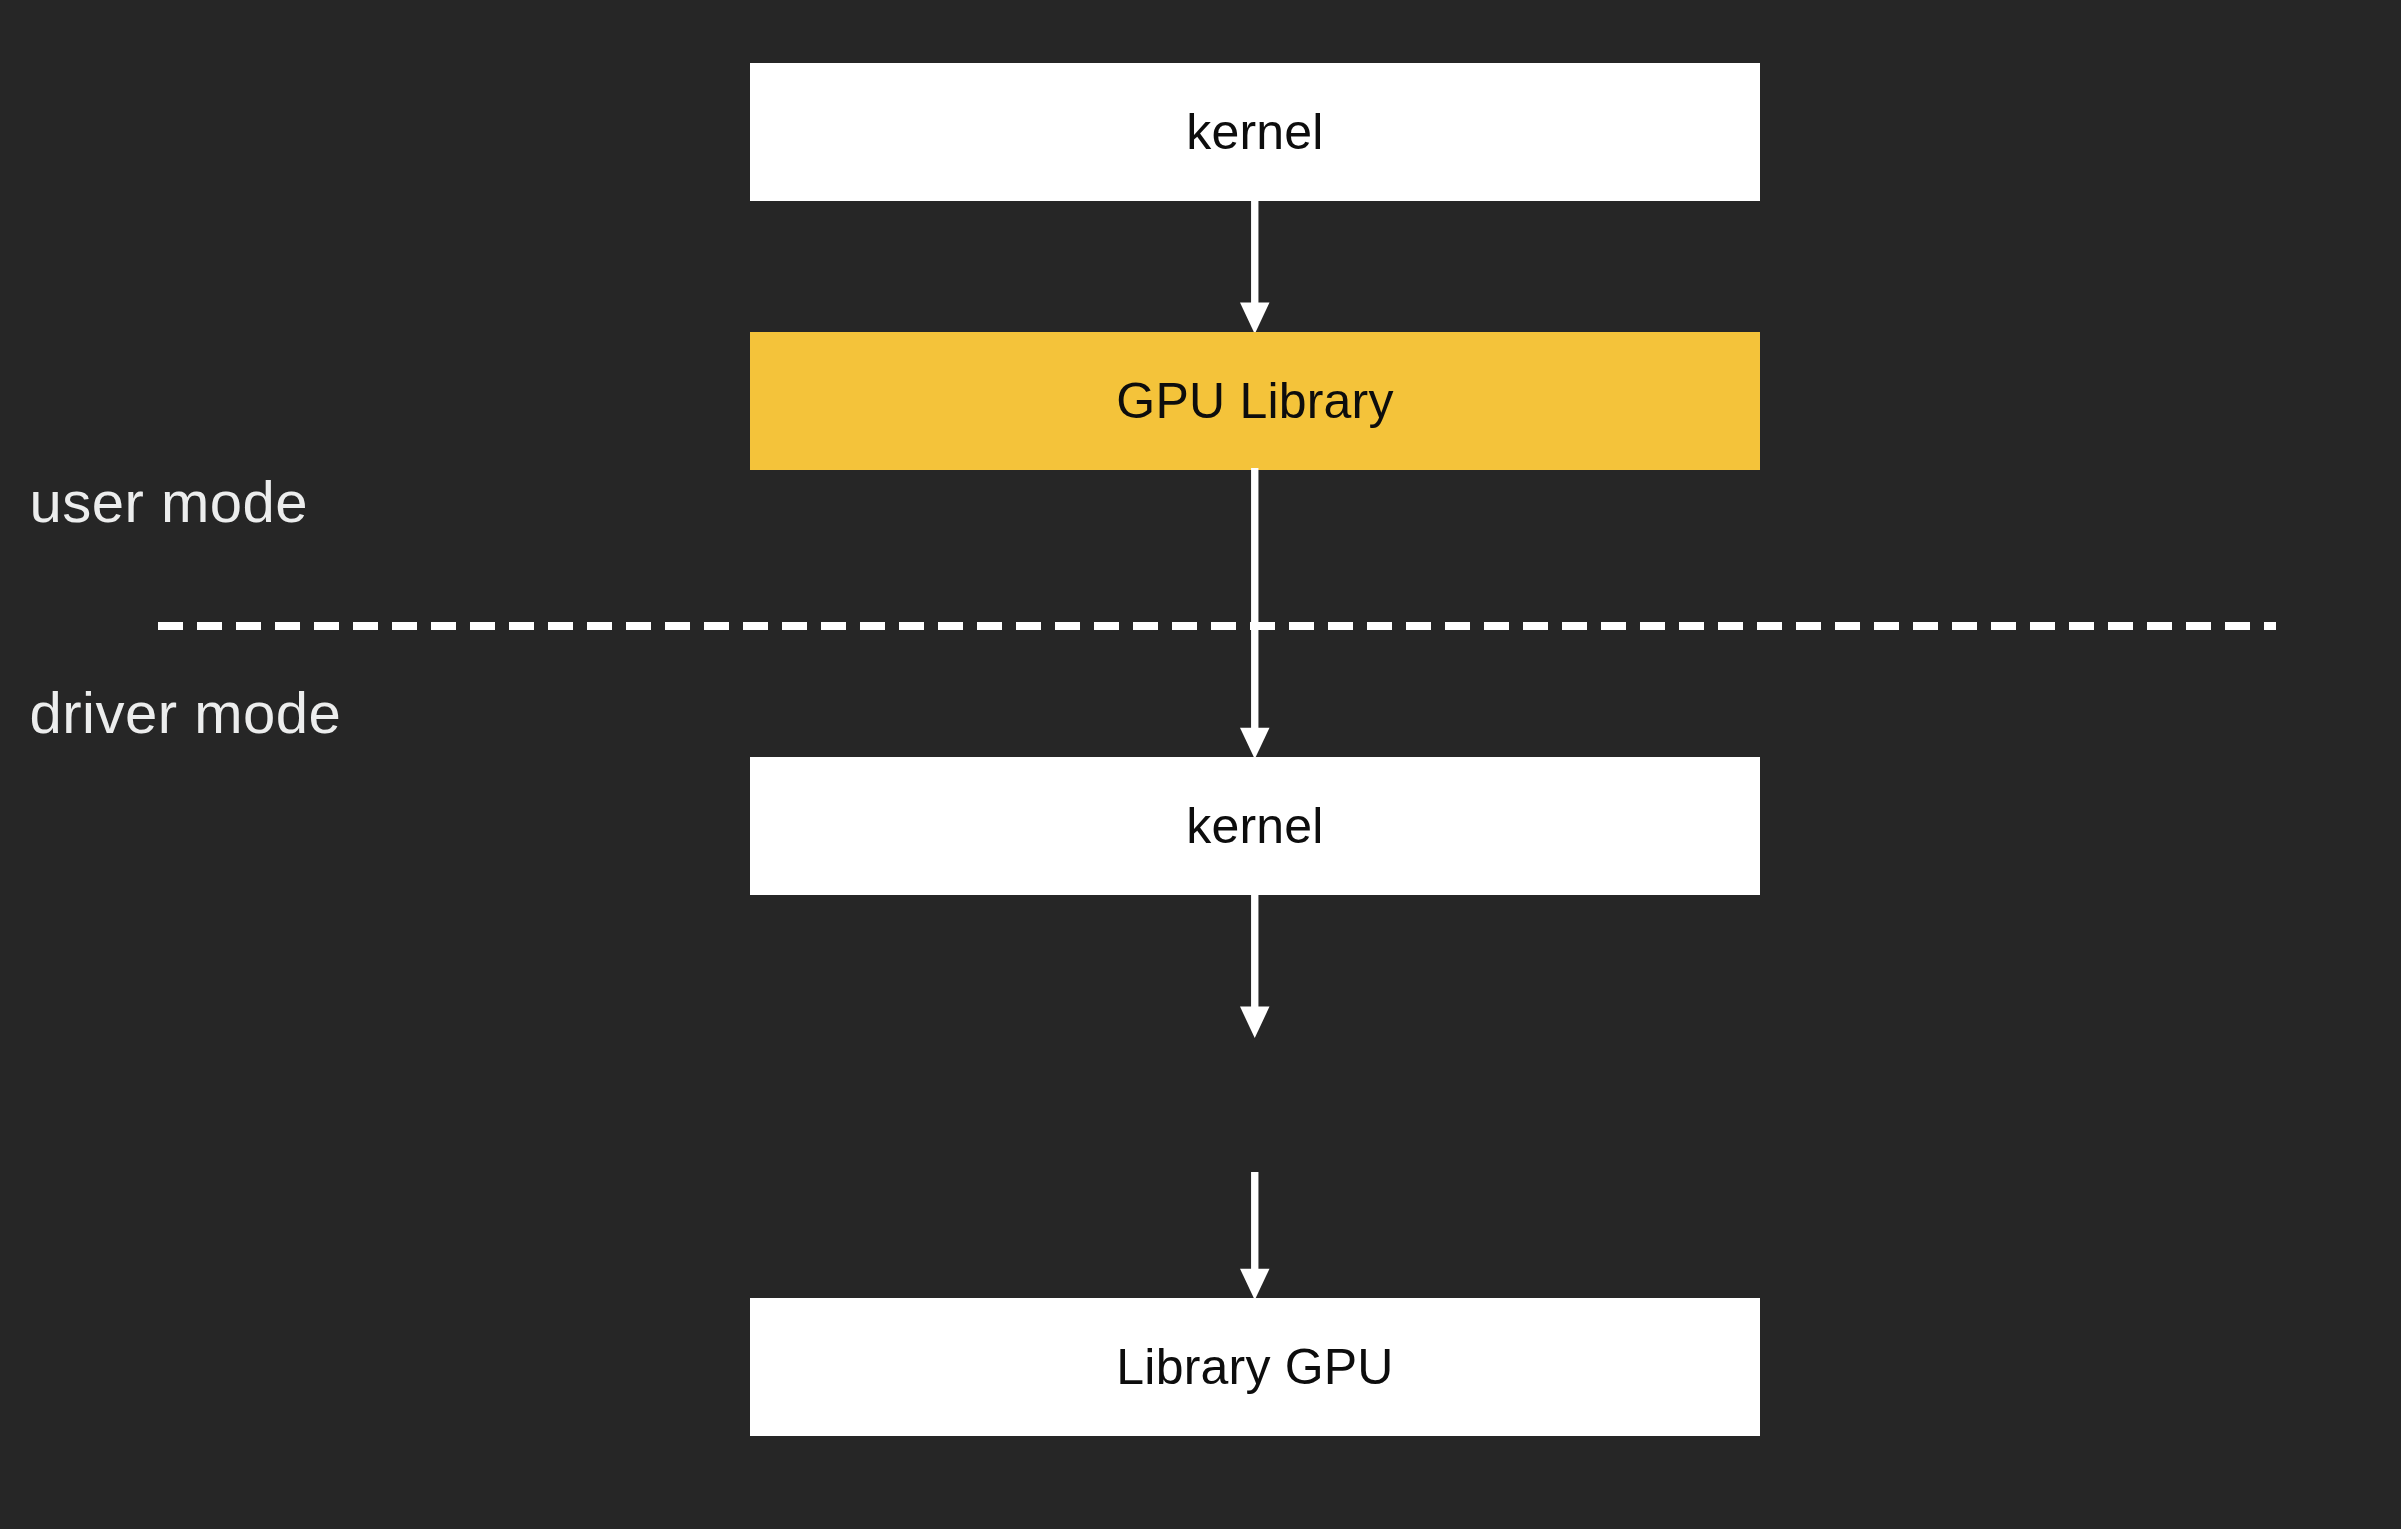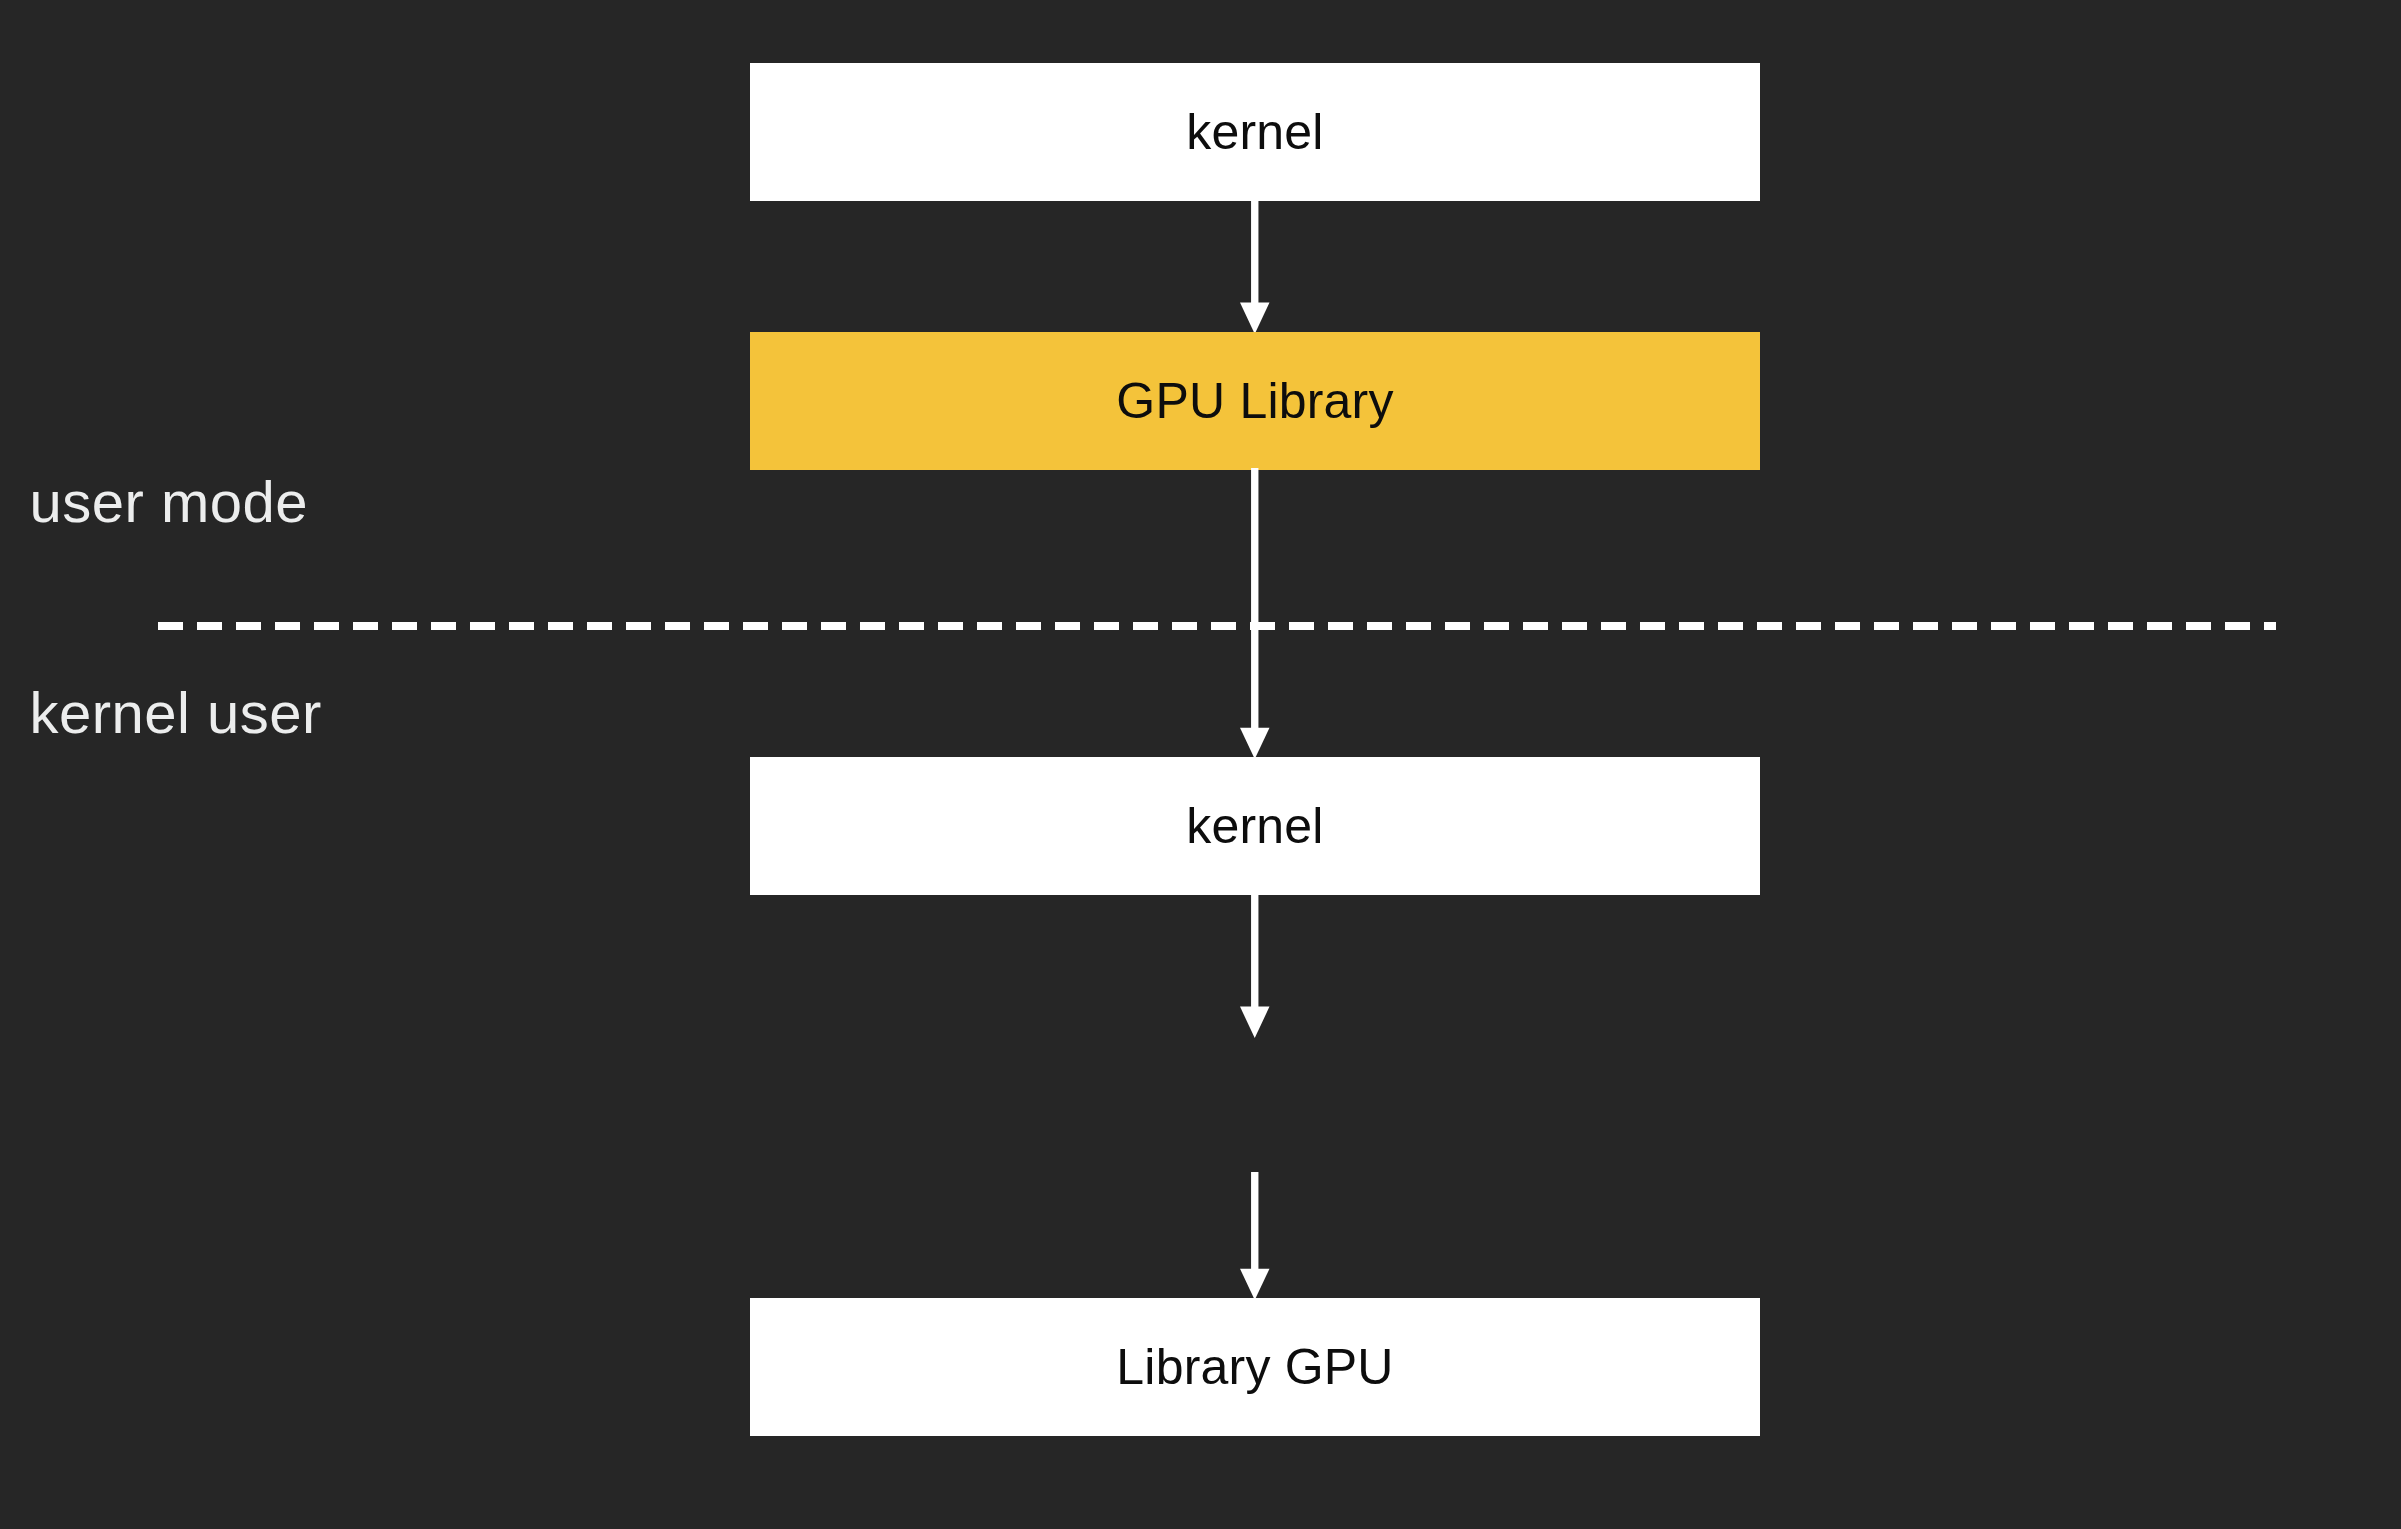--- a/index.html
+++ b/index.html
@@ -109,21 +109,21 @@
     <svg viewBox="0 0 32 316" preserveAspectRatio="none">
       <rect x="12" y="0" width="8" height="284" fill="#ffffff"></rect>
       <polygon points="0,282 32,282 16,316" fill="#ffffff"></polygon>
     </svg>
   </div>
 
   <div class="mode-label" id="label-user-mode">user mode</div>
 
   <div id="mode-divider"></div>
 
-  <div class="mode-label" id="label-kernel-mode">kernel user</div>
+  <div class="mode-label" id="label-kernel-mode">driver mode</div>
 
   <div class="node white" id="node-kernel">
     <span class="node-label">kernel</span>
   </div>
 
   <div class="arrow" id="arrow-kernel-to-gpu-driver">
     <svg viewBox="0 0 32 156" preserveAspectRatio="none">
       <rect x="12" y="0" width="8" height="124" fill="#ffffff"></rect>
       <polygon points="0,122 32,122 16,156" fill="#ffffff"></polygon>
     </svg>

